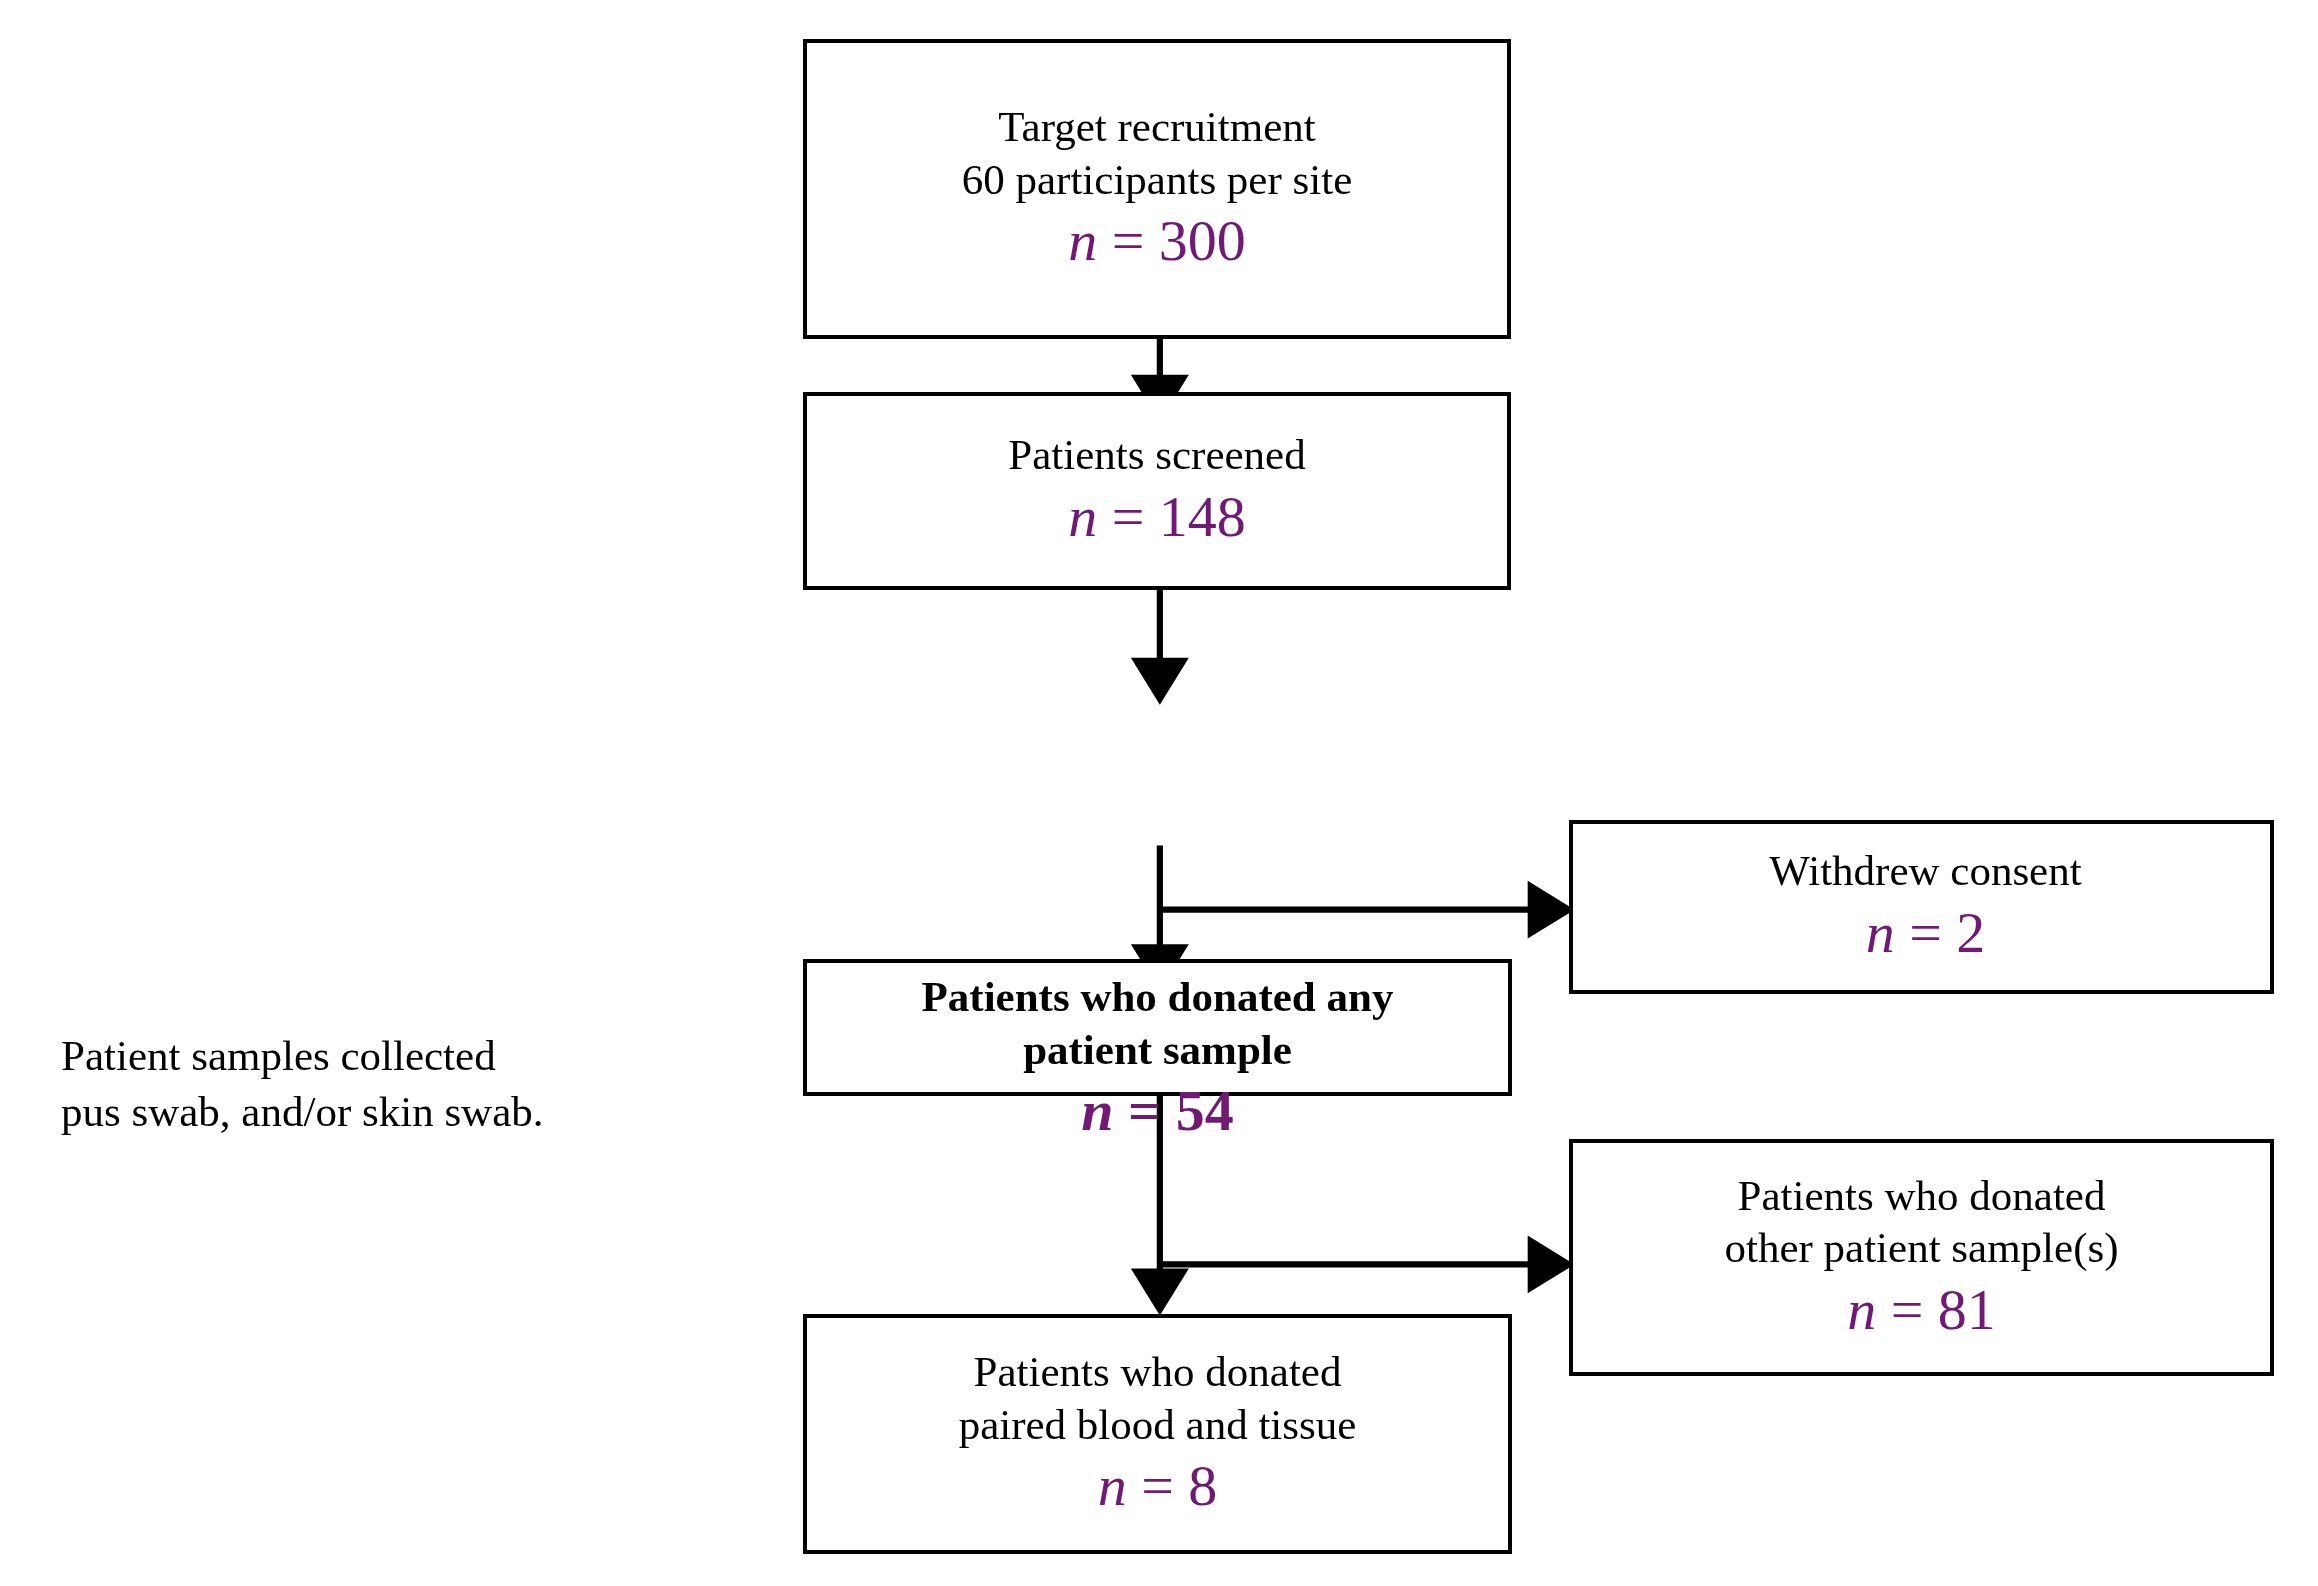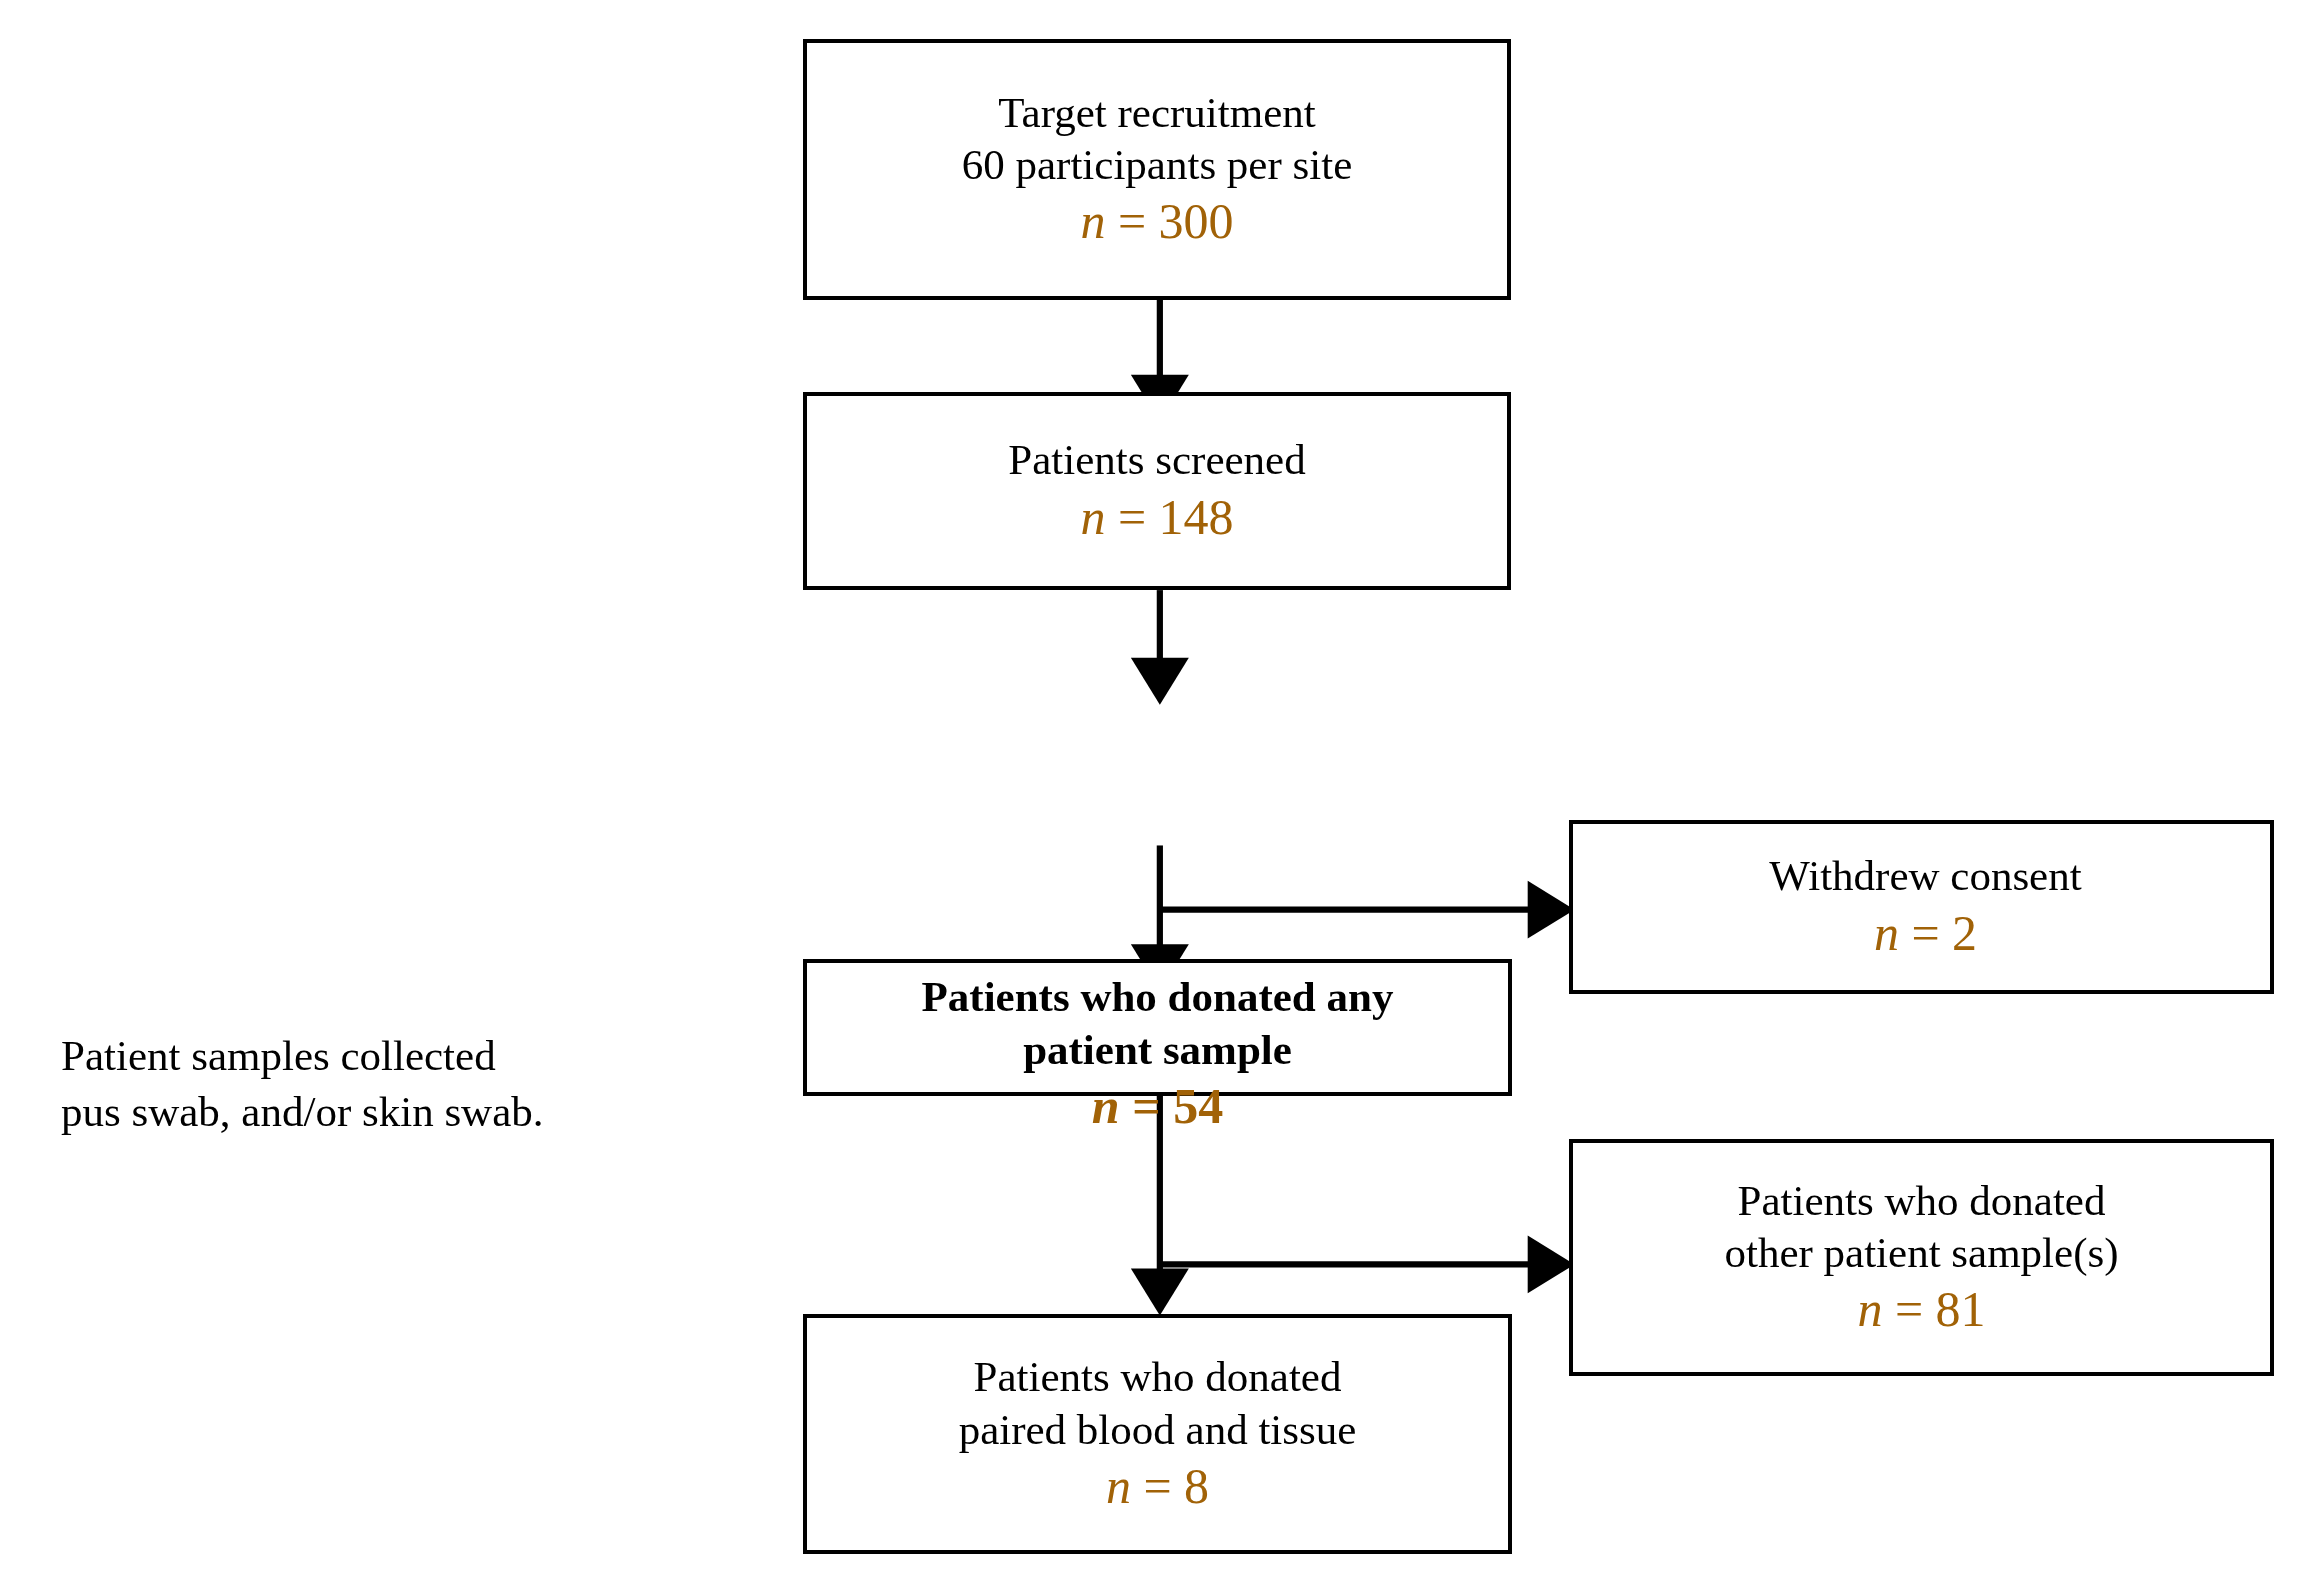--- a/index.html
+++ b/index.html
@@ -26,23 +26,23 @@
     justify-content: center;
     text-align: center;
   }
   .node .line {
     font-size: 43px;
     line-height: 1.22;
     color: #000000;
     white-space: nowrap;
   }
   .node .nline {
-    font-size: 50px;
+    font-size: 58px;
     line-height: 1.22;
-    color: #a16207;
+    color: #701a75;
     white-space: nowrap;
   }
   .nvar {
     font-style: italic;
   }
   .sidenote {
     position: absolute;
     font-size: 43px;
     line-height: 1.30;
     color: #000000;
@@ -92,21 +92,21 @@
     <g>
       <line x1="1680" y1="1588" x2="1680" y2="1840" stroke="#000000" stroke-width="9"></line>
       <path d="M1638,1838 L1722,1838 L1680,1906 z" fill="#000000"></path>
     </g>
     <g>
       <line x1="1680" y1="1832" x2="2215" y2="1832" stroke="#000000" stroke-width="9"></line>
       <path d="M2213,1790 L2281,1832 L2213,1874 z" fill="#000000"></path>
     </g>
   </svg>
 
-  <div class="node" style="left:803px; top:39px; width:708px; height:261px;">
+  <div class="node" style="left:803px; top:39px; width:708px; height:300px;">
     <div class="line">Target recruitment</div>
     <div class="line">60 participants per site</div>
     <div class="nline"><span class="nvar">n</span><span> = </span><span>300</span></div>
   </div>
 
   <div class="node" style="left:803px; top:392px; width:708px; height:198px;">
     <div class="line">Patients screened</div>
     <div class="nline"><span class="nvar">n</span><span> = </span><span>148</span></div>
   </div>
 

